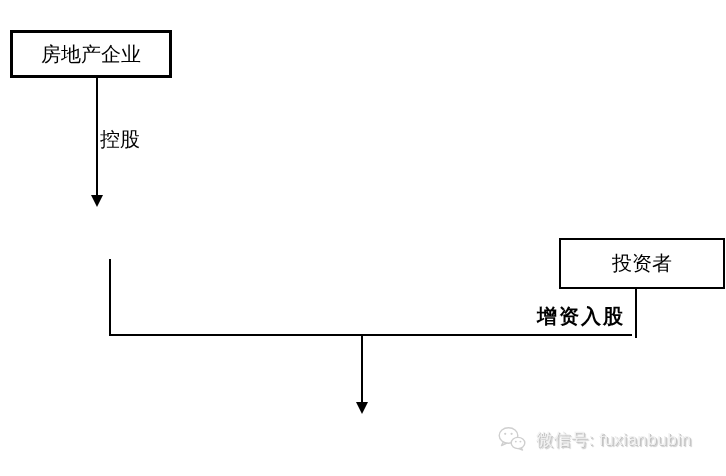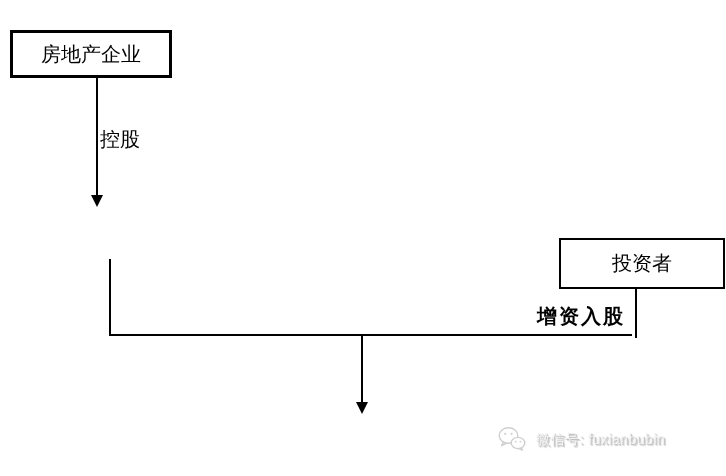--- a/index.html
+++ b/index.html
@@ -58,21 +58,21 @@
   .watermark {
     position: absolute;
     left: 497px;
     top: 426px;
     display: flex;
     align-items: center;
     gap: 9px;
   }
   .watermark-text {
     font-family: "Liberation Sans", "DejaVu Sans", sans-serif;
-    font-size: 14px;
+    font-size: 17px;
     color: #f1f1f1;
     text-shadow: 1px 1px 0 #c2c2c2, 2px 2px 1px #cccccc;
     white-space: nowrap;
     letter-spacing: 0.5px;
   }
   .wechat-icon { display: block; }
 </style>
 </head>
 <body>
 

